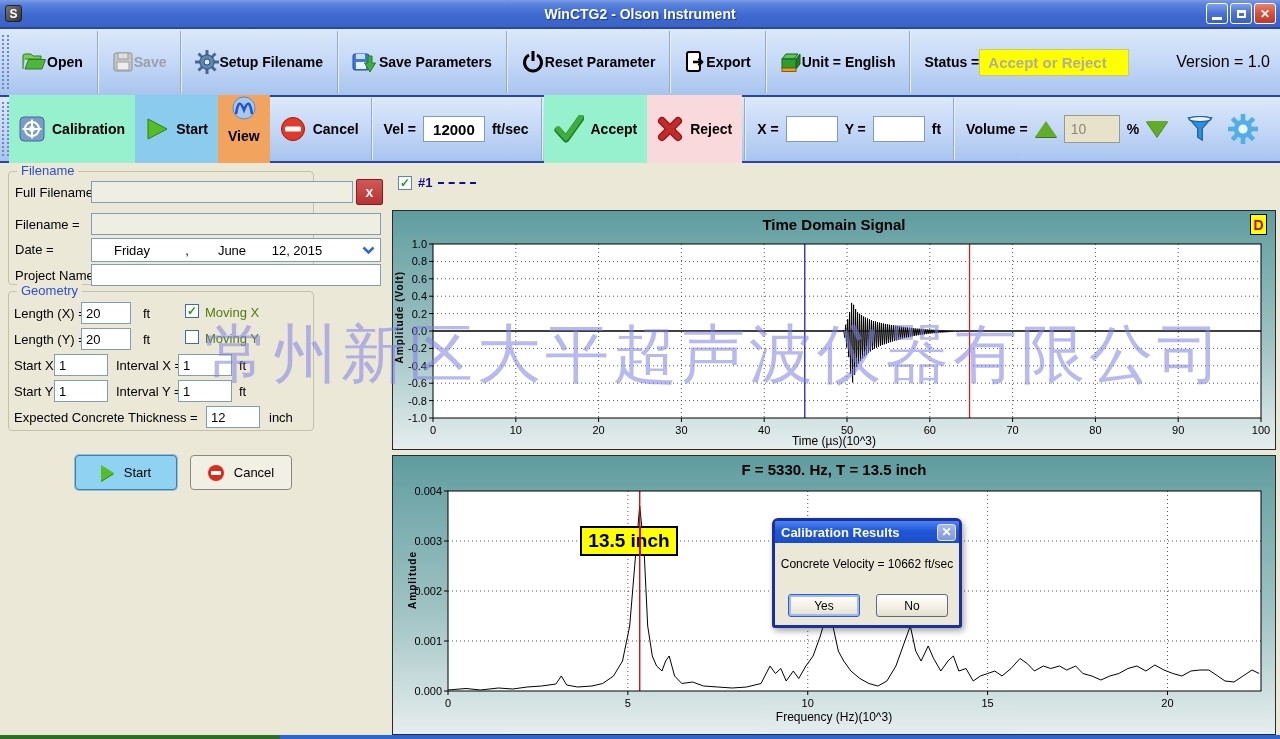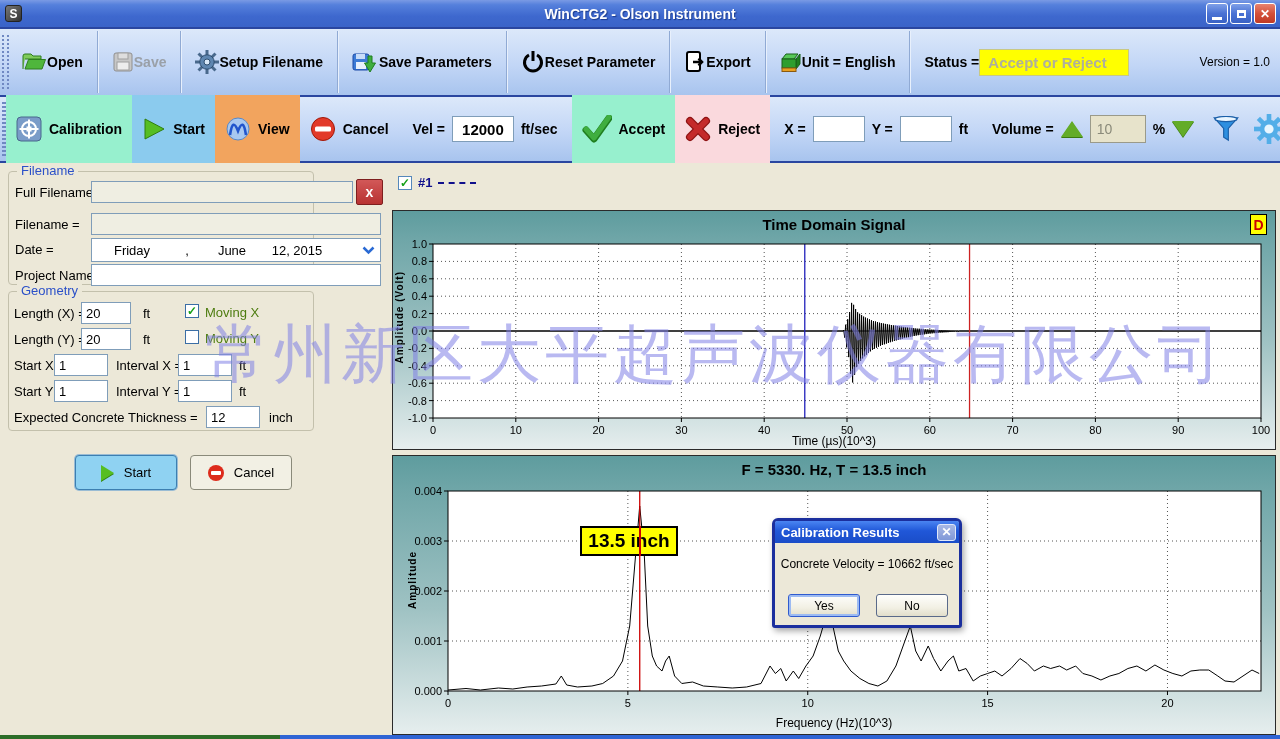--- a/index.html
+++ b/index.html
@@ -35,30 +35,30 @@
     display:flex; align-items:center; }
   .grip { width:7px; height:54px; margin-left:2px; border-left:2px dotted #6F88C2; border-right:2px dotted #6F88C2; }
   .tbsep { width:1px; height:62px; background:#90AAD4; box-shadow:1px 0 0 #E8F0FC; margin:0 2px; }
   .tbitem { display:flex; align-items:center; padding:0 12px; height:100%; }
   .tbitem .lbl { font-size:14px; font-weight:bold; color:#000; white-space:nowrap; }
   .tbitem.disabled .lbl { color:#9aA0a8; }
   .block { display:flex; align-items:center; gap:7px; padding:0 10px; height:68px; }
   .block .lbl { font-size:14px; font-weight:bold; white-space:nowrap; }
   .bg-mint { background:#97F0CE; }
   .bg-blue { background:#8BCBEE; }
-  .bg-orange { background:#F2A45E; }
+  .bg-orange { background:#F2A45E;flex-direction:column; }
   .bg-pink { background:#FAD9DD; }
   .tb-input { width:62px; height:26px; border:1px solid #7F9DB9; background:#fff;
     font-size:15px; font-weight:bold; text-align:center; font-family:"Liberation Sans",sans-serif; }
   .tb-input.small { width:52px; }
   .vol-input { width:56px; height:28px; border:1px solid #9a9a8a; background:#E7E3CB; color:#8a8a7a;
     font-size:14px; padding-left:6px; font-family:"Liberation Sans",sans-serif; }
   .status-box { width:150px; height:27px; background:#FFFF00; border:1px solid #C8C884;
     color:#AFAF9B; font-weight:bold; font-size:15px; display:flex; align-items:center; padding-left:8px; }
-  .version { margin-left:auto; padding-right:10px; font-size:12px; color:#000; }
+  .version { margin-left:auto; padding-right:10px; font-size:16px; color:#000; }
   .tri-up { width:0; height:0; border-left:11px solid transparent; border-right:11px solid transparent;
     border-bottom:16px solid #63AC28; filter:drop-shadow(0 1px 0 #3a7a10); }
   .tri-down { width:0; height:0; border-left:11px solid transparent; border-right:11px solid transparent;
     border-top:16px solid #63AC28; filter:drop-shadow(0 1px 0 #3a7a10); }
 
   
   .left-panel { position:absolute; left:0; top:163px; width:390px; height:572px; background:#ECE8D8; }
   .group { position:absolute; left:8px; width:306px; border:1px solid #C3C0AC; border-radius:4px; }
   .group-label { position:absolute; top:-9px; left:8px; background:#ECE8D8; padding:0 4px;
     color:#2B50C8; font-size:13px; }
@@ -509,21 +509,21 @@
           <line x1="55" y1="58" x2="868" y2="58" stroke="#555" stroke-width="1" stroke-dasharray="1 3"></line>
           <line x1="51" y1="58" x2="55" y2="58" stroke="#000"></line>
           <text x="49" y="62" text-anchor="end" font-size="11">0.003</text>
           <line x1="51" y1="8" x2="55" y2="8" stroke="#000"></line>
           <text x="49" y="12" text-anchor="end" font-size="11">0.004</text>
           <polyline points="55.0,207.0 73.0,205.5 87.4,207.0 105.4,205.0 119.8,206.0 134.1,204.0 148.5,203.0 162.9,201.0 168.3,193.0 173.7,202.0 184.5,204.0 198.9,203.0 209.7,200.5 220.5,193.0 229.5,178.0 236.7,143.0 242.1,78.0 246.7,23.0 251.1,68.0 254.7,143.0 259.3,173.0 263.6,183.0 269.0,188.0 272.6,178.0 276.2,173.0 281.6,193.0 288.8,200.5 299.6,199.0 310.4,203.0 324.8,204.0 339.2,205.0 353.6,204.0 368.0,200.5 377.0,183.0 382.4,190.5 387.8,185.5 393.2,198.0 400.3,188.0 405.7,195.5 412.9,183.0 420.1,173.0 427.3,153.0 434.5,128.0 439.9,143.0 445.3,168.0 450.7,178.0 457.9,188.0 466.9,195.5 475.9,200.5 484.9,203.0 493.9,198.0 502.9,183.0 511.9,158.0 517.3,143.0 522.7,168.0 528.1,178.0 535.2,163.0 540.6,175.5 547.8,188.0 555.0,178.0 560.4,173.0 565.8,188.0 573.0,185.5 580.2,198.0 587.4,193.0 594.6,190.5 601.8,188.0 609.0,193.0 618.0,185.5 627.0,175.5 634.2,180.5 641.4,188.0 650.4,183.0 657.6,185.5 666.5,183.0 673.7,187.0 682.7,183.0 689.9,190.5 698.9,193.0 707.9,197.0 716.9,193.0 725.9,190.5 734.9,185.5 743.9,183.0 752.9,188.0 761.9,182.0 770.9,187.0 779.9,190.5 788.9,193.0 797.9,188.0 806.8,187.0 815.8,187.0 824.8,193.0 832.0,198.0 841.0,199.0 850.0,193.0 859.0,187.0 866.2,190.5" fill="none" stroke="#000000" stroke-width="1"></polyline>
           <line x1="246.73849557522124" y1="8" x2="246.73849557522124" y2="208" stroke="#CC0000" stroke-width="1.3"></line>
           <rect x="55" y="8" width="813" height="200" fill="none" stroke="#000"></rect>
         </svg>
       <div class="y-title" style="left:14px; top:95px;">Amplitude</div>
-      <div class="x-title" style="bottom:4px;">Frequency (Hz)(10^3)</div>
+      <div class="x-title" style="bottom:10px;">Frequency (Hz)(10^3)</div>
     </div>
   </div>
 
   <div class="watermark">常州新区大平超声波仪器有限公司</div>
 
   <div class="peak-label">
       <span>13.5 inch</span>
     </div>
 
   <div class="dialog">

